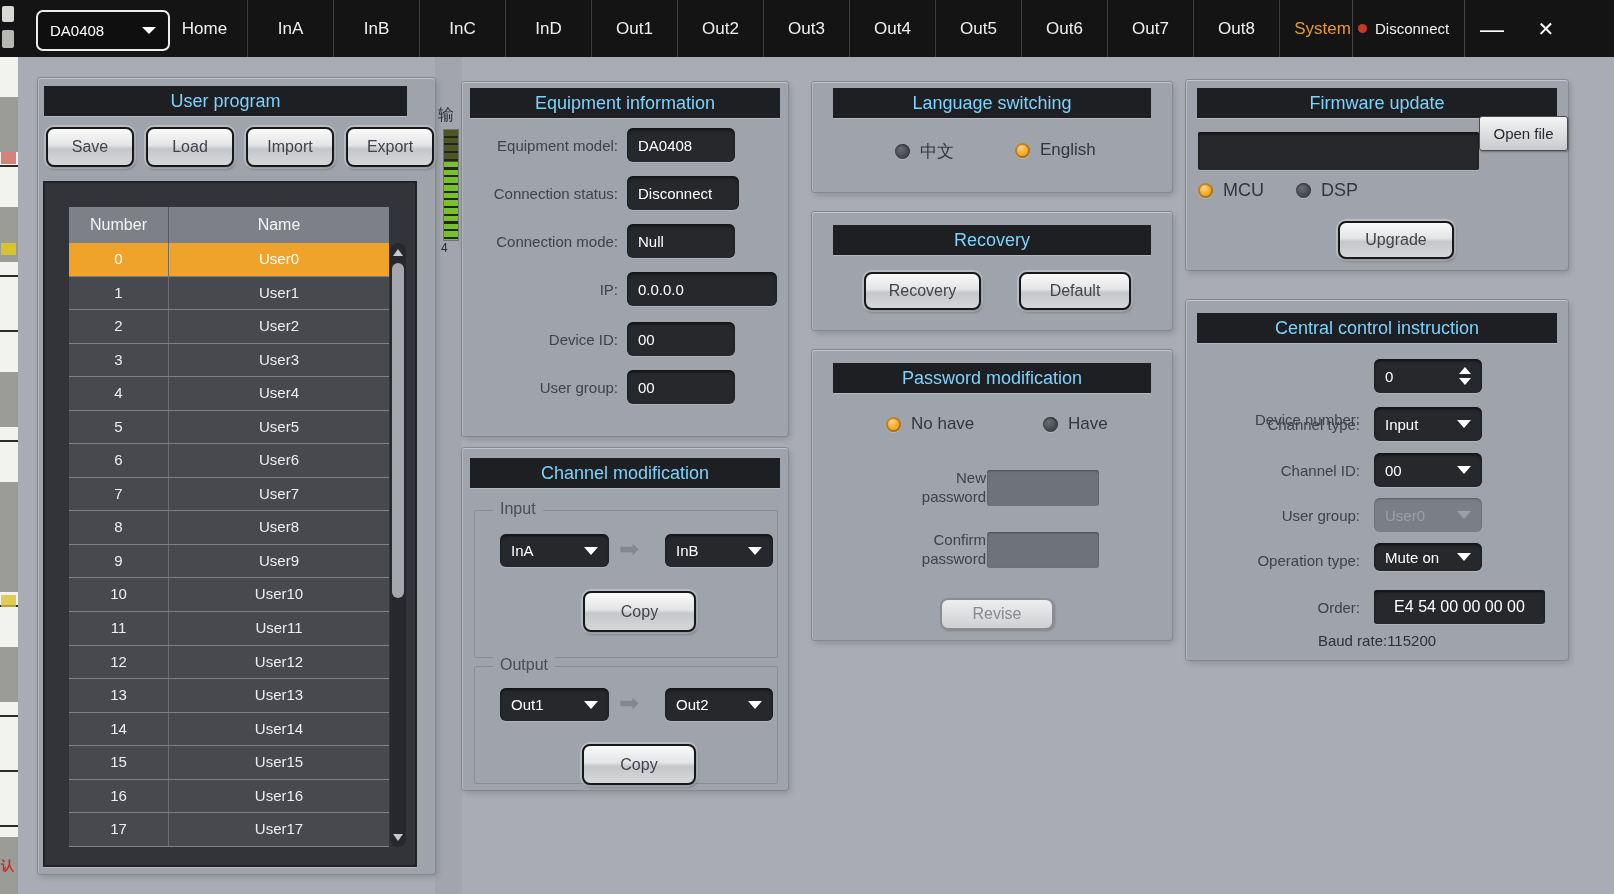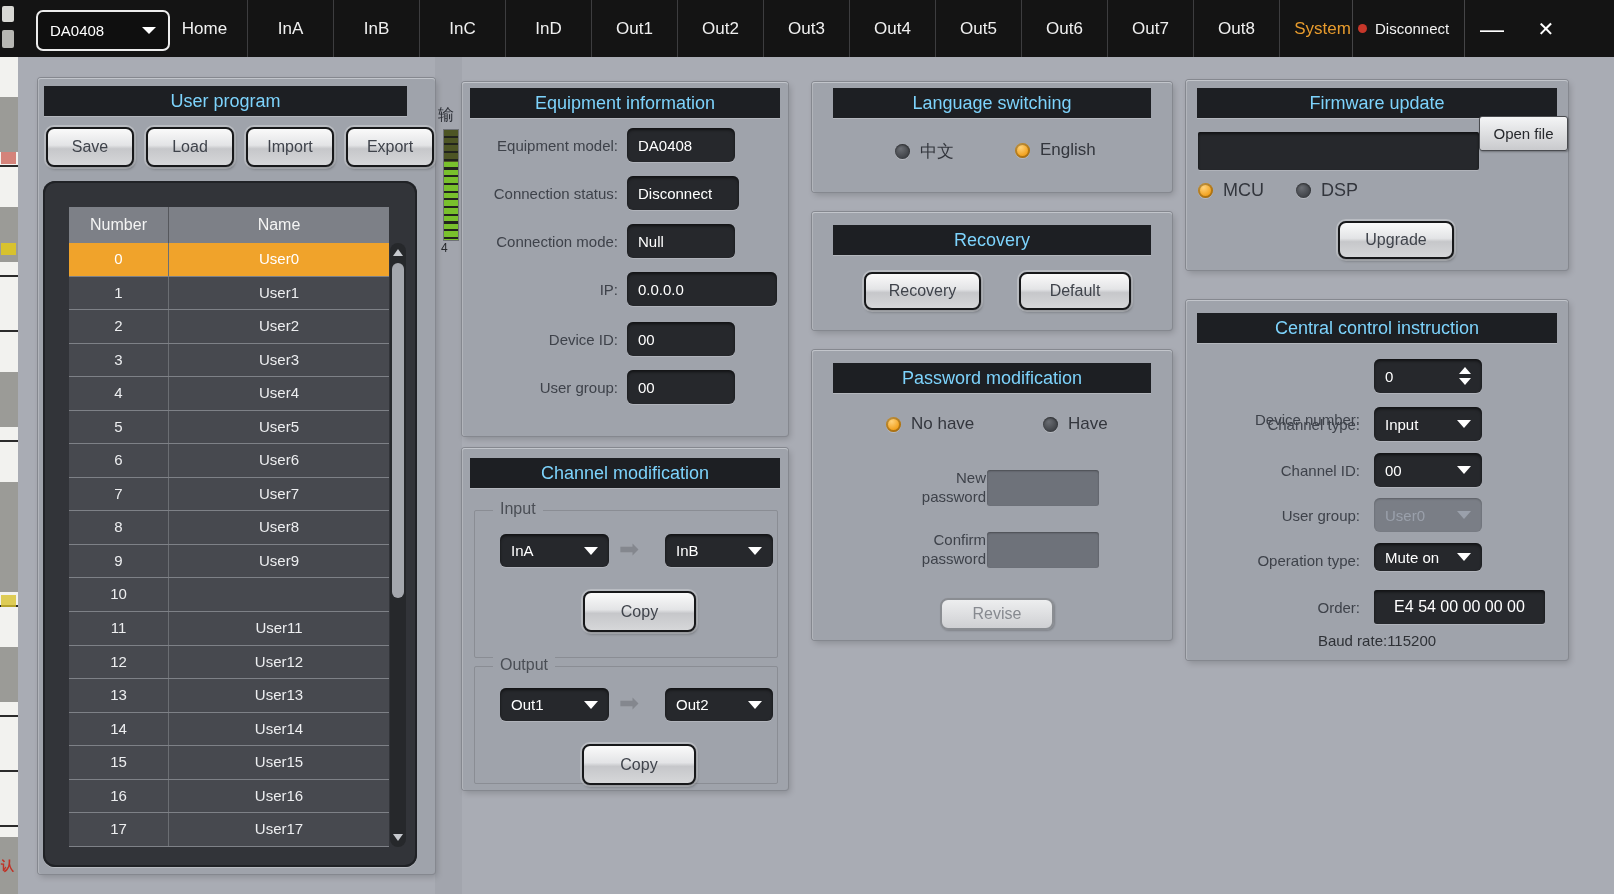--- a/index.html
+++ b/index.html
@@ -81,21 +81,21 @@
     box-shadow:inset 0 0 0 2px rgba(60,40,0,.35),0 1px 0 rgba(255,255,255,.25);}
   .radio-lbl{color:#33363D;font-size:17px;margin-left:10px;cursor:pointer;}
 
   
   .gbox{position:absolute;border:1px solid #8A8D94;border-radius:2px;}
   .gbox-lbl{position:absolute;top:-11px;left:18px;background:#9FA3AB;padding:0 7px;
     color:#4A4E55;font-size:16px;}
   .copy-arrow{position:absolute;color:#84878E;font-size:24px;line-height:1;}
 
   
-  .tbl-wrap{position:absolute;background:#323439;border-radius:12px;
+  .tbl-wrap{position:absolute;background:#323439;border-radius:1px;
     box-shadow:inset 0 0 0 2px #202226,0 1px 0 rgba(255,255,255,.25);}
   .tbl-head{position:absolute;background:#7D8087;display:flex;color:#F4F4F4;font-size:16px;}
   .tbl-head .c1{width:99px;text-align:center;line-height:36px;border-right:1px solid #55575c;}
   .tbl-head .c2{width:220px;text-align:center;line-height:36px;}
   .rows{position:absolute;overflow:hidden;}
   .u-row{height:33.55px;box-sizing:border-box;border-bottom:1px solid #7e8187;display:flex;
     background:#47494F;color:#EDEEF0;font-size:15px;cursor:pointer;}
   .u-row .c1{width:99px;text-align:center;line-height:32px;border-right:1px solid #6b6e73;}
   .u-row .c2{width:220px;text-align:center;line-height:32px;}
   .u-row.selected{background:#F0A32B;color:#FFFFFF;}
@@ -225,20 +225,21 @@
           <div class="u-row">
     <div class="c1">8</div>
     <div class="c2">User8</div>
   </div>
           <div class="u-row">
     <div class="c1">9</div>
     <div class="c2">User9</div>
   </div>
           <div class="u-row">
     <div class="c1">10</div>
+    <div class="c2">User10</div>
   </div>
           <div class="u-row">
     <div class="c1">11</div>
     <div class="c2">User11</div>
   </div>
           <div class="u-row">
     <div class="c1">12</div>
     <div class="c2">User12</div>
   </div>
           <div class="u-row">

